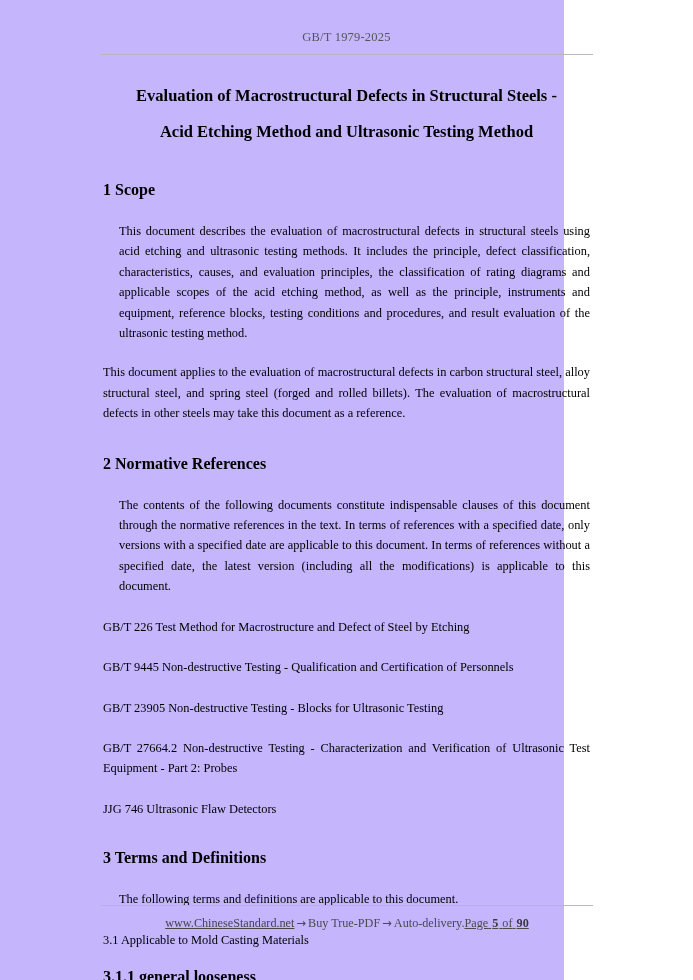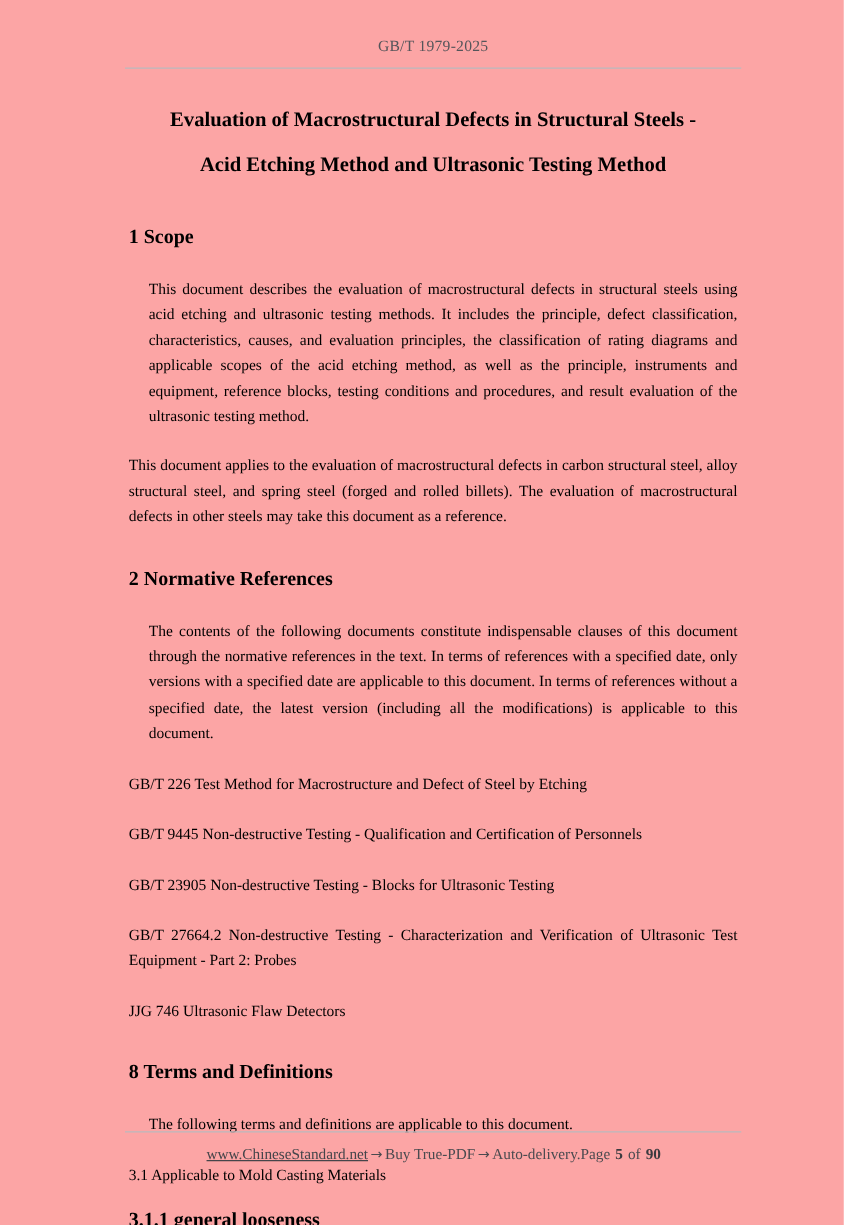--- a/index.html
+++ b/index.html
@@ -12,23 +12,23 @@
     height: 980px;
     font-family: "Liberation Serif", "DejaVu Serif", serif;
     color: #000000;
     position: relative;
     overflow: hidden;
   }
   .page {
     position: absolute;
     left: 0;
     top: 0;
-    width: 675px;
+    width: 564px;
     height: 980px;
-    background: #fca5a5;
+    background: #c4b5fd;
   }
 
   
   .header {
     position: absolute;
     left: 100px;
     top: 30px;
     width: 493px;
   }
   .header-text {
@@ -147,20 +147,21 @@
   .footer-arrow {
     font-family: "DejaVu Sans", sans-serif;
     font-size: 11.5px;
     padding: 0 2px;
     color: #4a4a4f;
   }
   .footer-right {
     white-space: nowrap;
     padding-right: 1px;
     color: #4a4a4f;
+    text-decoration: underline;
   }
   .footer-right b {
     font-weight: bold;
     color: #3a3a3f;
     padding: 0 1px;
   }
 </style>
 </head>
 <body>
 
@@ -191,21 +192,21 @@
     <p class="ref-item">GB/T 226 Test Method for Macrostructure and Defect of Steel by Etching</p>
 
     <p class="ref-item">GB/T 9445 Non-destructive Testing - Qualification and Certification of Personnels</p>
 
     <p class="ref-item">GB/T 23905 Non-destructive Testing - Blocks for Ultrasonic Testing</p>
 
     <p class="ref-item wrap">GB/T 27664.2 Non-destructive Testing - Characterization and Verification of Ultrasonic Test Equipment - Part 2: Probes</p>
 
     <p class="ref-item">JJG 746 Ultrasonic Flaw Detectors</p>
 
-    <h2 class="section-heading tight">8 Terms and Definitions</h2>
+    <h2 class="section-heading tight">3 Terms and Definitions</h2>
 
     <p class="body-text first-after-heading">The following terms and definitions are applicable to this document.</p>
 
     <h3 class="sub-heading">3.1 Applicable to Mold Casting Materials</h3>
 
     <h4 class="subsub-heading">3.1.1 general looseness</h4>
 
   </div>
 
   <div class="footer">

